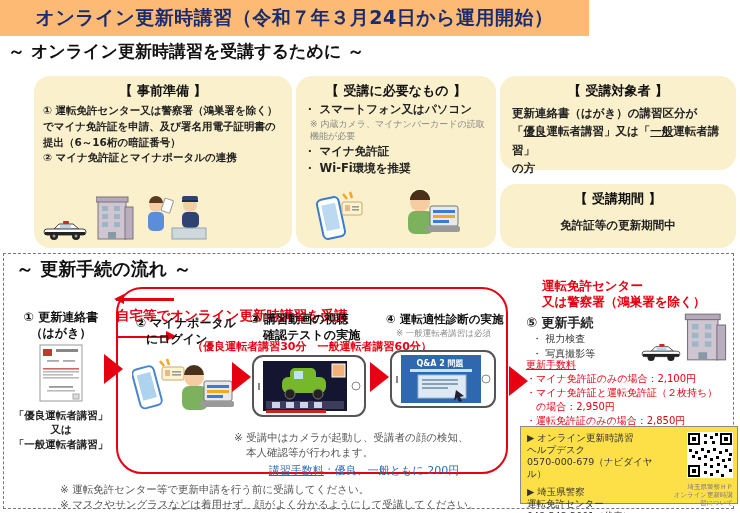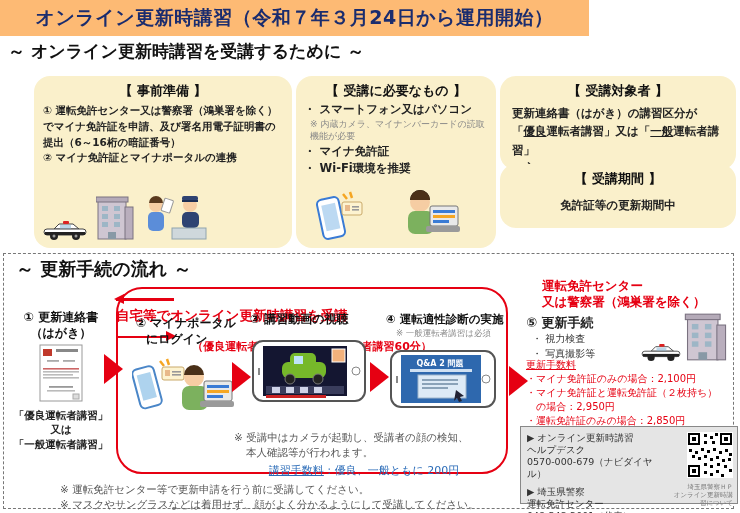--- a/index.html
+++ b/index.html
@@ -16,21 +16,21 @@
   .card-title{text-align:center;font-weight:bold;font-size:13px;color:#111;padding-top:6px;}
   .card1{left:34px;top:76px;width:258px;height:172px;}
   .card1 .body{font-size:10.5px;font-weight:bold;line-height:1.5;padding:3px 9px 0 9px;color:#222;}
   .card1 .illus{position:absolute;left:8px;bottom:3px;display:flex;align-items:flex-end;gap:8px;}
   .card2{left:296px;top:76px;width:200px;height:172px;}
   .card2 .item{font-size:11.5px;font-weight:bold;padding:2px 8px 0 8px;}
   .card2 .note{font-size:9px;color:#888;line-height:1.35;padding:1px 4px 0 14px;}
   .card2 .illus{position:absolute;left:20px;bottom:2px;display:flex;align-items:flex-end;gap:4px;}
   .card3a{left:500px;top:76px;width:236px;height:94px;}
   .card3a .body{font-size:11.5px;font-weight:bold;line-height:1.6;padding:4px 10px 0 12px;}
-  .card3b{left:500px;top:164px;width:236px;height:64px;}
+  .card3b{left:500px;top:184px;width:236px;height:64px;}
   .card3b .body{font-size:11.5px;font-weight:bold;text-align:center;margin-top:10px;}
   .u{text-decoration:underline;}
   
   .flow{left:3px;top:253px;width:731px;height:256px;border:1.5px dashed #777;
         background:#fff;box-sizing:border-box;}
   .flow-heading{left:12px;top:3px;font-size:18px;font-weight:bold;color:#111;}
   .redbox{left:112px;top:33px;width:392px;height:187px;border:2.5px solid #E60012;
           border-radius:26px;box-sizing:border-box;}
   .home-head{left:112px;top:37px;width:392px;text-align:center;}
   .home-line{display:flex;align-items:flex-start;justify-content:center;gap:6px;flex-direction:column;}
@@ -55,21 +55,21 @@
   .cam-note .l2{padding-left:12px;}
   .fee-line{left:232px;top:209px;width:256px;text-align:center;font-size:11px;color:#2B6CB8;}
   .center-title{left:538px;top:24px;font-size:12.5px;font-weight:bold;color:#E60012;line-height:1.3;}
   .step5{left:522px;top:60px;width:110px;}
   .step5 .t{font-size:13px;font-weight:bold;}
   .step5 .i{font-size:10px;color:#333;line-height:1.45;padding-left:6px;}
   .step5-illus{left:636px;top:58px;display:flex;align-items:flex-end;gap:2px;}
   .renewal{left:522px;top:104px;width:210px;color:#E60012;font-size:10px;line-height:1.4;}
   .renewal .label{text-decoration:underline;}
   .helpbox{left:516px;top:172px;width:218px;height:78px;border:1.5px solid #888;
-           box-sizing:border-box;display:flex;padding:5px 4px 4px 6px;background:#e5e5e5;}
+           box-sizing:border-box;display:flex;padding:5px 4px 4px 6px;background:#fde047;}
   .helpbox .txt{width:146px;font-size:9.5px;color:#333;line-height:1.28;}
   .helpbox .gap{height:5px;}
   .qr-col{width:62px;text-align:right;}
   .qr-cap{font-size:6.5px;color:#777;line-height:1.25;margin-top:1px;}
   .bottom-notes{left:56px;top:221px;font-size:10.5px;color:#555;line-height:1.45;margin-top:7px;}
 </style>
 </head>
 <body>
 
 <div class="abs banner">
@@ -249,20 +249,21 @@
         <rect x="68" y="46" width="34" height="6" rx="2" fill="#9a9a9a"></rect>
       </svg>
     </div>
   </div>
 
   <div class="abs flow-arrow" style="left:228px;top:108px;"></div>
 
   <div class="abs step3">
     <div class="step-title">
       <span>③ 講習動画の視聴</span><br>
+      <span style="padding-left:13px;">確認テストの実施</span>
     </div>
     <div style="margin-top:12px;margin-left:2px;">
       <svg width="114" height="62" viewBox="0 0 114 62">
         <rect x="1" y="1" width="112" height="60" rx="10" fill="#fff" stroke="#555" stroke-width="2"></rect>
         <circle cx="104" cy="31" r="4" fill="#fff" stroke="#888"></circle>
         <rect x="6" y="28" width="2" height="7" fill="#888"></rect>
         <rect x="11" y="6" width="84" height="50" fill="#141631"></rect>
         <rect x="14" y="46" width="78" height="8" fill="#3a3d5c"></rect>
         <rect x="20" y="47" width="8" height="6" fill="#cfd3e8"></rect>
           <rect x="34" y="47" width="8" height="6" fill="#cfd3e8"></rect>

